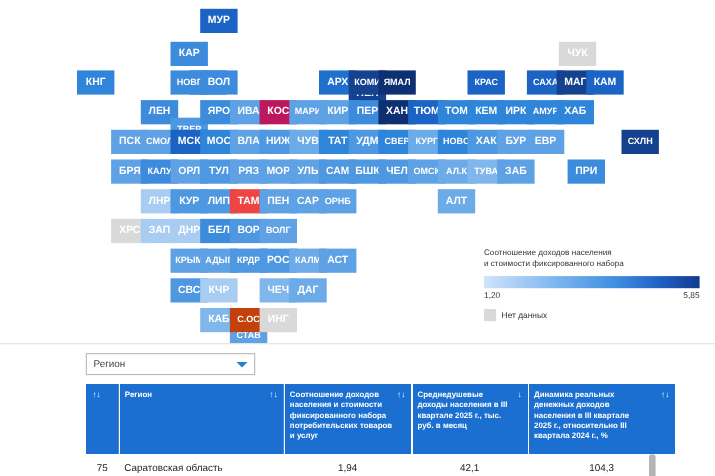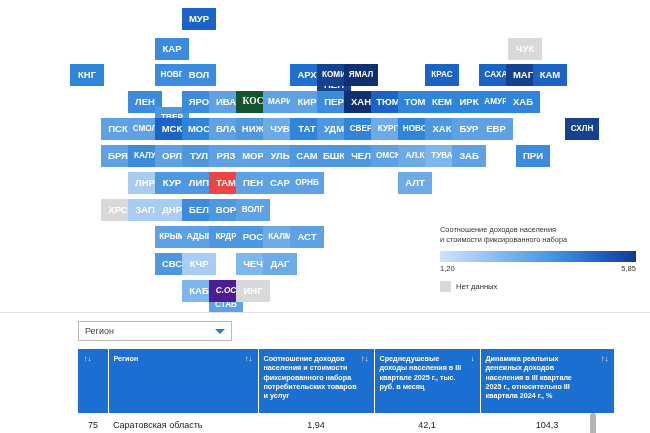--- a/index.html
+++ b/index.html
@@ -185,21 +185,21 @@
       <div class="tile small" style="left: 317px; top: 64px; background: rgb(21, 66, 143);">КОМИ</div>
       <div class="tile small" style="left: 344px; top: 64px; background: rgb(15, 47, 115);">ЯМАЛ</div>
       <div class="tile small" style="left: 425px; top: 64px; background: rgb(27, 99, 196);">КРАС</div>
       <div class="tile small" style="left: 479px; top: 64px; background: rgb(27, 99, 196);">САХА</div>
       <div class="tile" style="left: 506px; top: 64px; background: rgb(21, 66, 143);">МАГ</div>
       <div class="tile" style="left: 533px; top: 64px; background: rgb(27, 99, 196);">КАМ</div>
       <div class="tile" style="left: 128px; top: 91px; background: rgb(60, 139, 220);">ЛЕН</div>
       <div class="tile small" style="left: 155px; top: 107px; background: rgb(78, 151, 225);">ТВЕР</div>
       <div class="tile" style="left: 182px; top: 91px; background: rgb(60, 139, 220);">ЯРО</div>
       <div class="tile" style="left: 209px; top: 91px; background: rgb(94, 162, 229);">ИВА</div>
-      <div class="tile" style="left: 236px; top: 91px; background: #14532d; font-family: Liberation Serif, serif;">КОС</div>
+      <div class="tile" style="left: 236px; top: 91px; background: #be185d;">КОС</div>
       <div class="tile small" style="left: 263px; top: 91px; background: rgb(94, 162, 229);">МАРИ</div>
       <div class="tile" style="left: 290px; top: 91px; background: rgb(94, 162, 229);">КИР</div>
       <div class="tile" style="left: 317px; top: 91px; background: rgb(60, 139, 220);">ПЕР</div>
       <div class="tile" style="left: 344px; top: 91px; background: rgb(15, 47, 115);">ХАН</div>
       <div class="tile" style="left: 371px; top: 91px; background: rgb(27, 99, 196);">ТЮМ</div>
       <div class="tile" style="left: 398px; top: 91px; background: rgb(47, 133, 218);">ТОМ</div>
       <div class="tile" style="left: 425px; top: 91px; background: rgb(47, 133, 218);">КЕМ</div>
       <div class="tile" style="left: 452px; top: 91px; background: rgb(47, 133, 218);">ИРК</div>
       <div class="tile small" style="left: 479px; top: 91px; background: rgb(47, 133, 218);">АМУР</div>
       <div class="tile" style="left: 506px; top: 91px; background: rgb(47, 133, 218);">ХАБ</div>
@@ -253,21 +253,21 @@
       <div class="tile small" style="left: 209px; top: 226px; background: rgb(78, 151, 225);">КРДР</div>
       <div class="tile" style="left: 236px; top: 226px; background: rgb(78, 151, 225);">РОС</div>
       <div class="tile small" style="left: 263px; top: 226px; background: rgb(108, 171, 232);">КАЛМ</div>
       <div class="tile" style="left: 290px; top: 226px; background: rgb(94, 162, 229);">АСТ</div>
       <div class="tile" style="left: 155px; top: 253px; background: rgb(78, 151, 225);">СВС</div>
       <div class="tile" style="left: 182px; top: 253px; background: rgb(168, 204, 242); color: rgb(255, 255, 255);">КЧР</div>
       <div class="tile small" style="left: 209px; top: 253px; background: rgb(94, 162, 229); margin-top: 41px;">СТАВ</div>
       <div class="tile" style="left: 236px; top: 253px; background: rgb(127, 182, 235);">ЧЕЧ</div>
       <div class="tile" style="left: 263px; top: 253px; background: rgb(108, 171, 232);">ДАГ</div>
       <div class="tile" style="left: 182px; top: 280px; background: rgb(127, 182, 235);">КАБ</div>
-      <div class="tile small" style="left: 209px; top: 280px; background: #4c1d95; font-style: italic;">С.ОС</div>
+      <div class="tile small" style="left: 209px; top: 280px; background: #c2410c;">С.ОС</div>
       <div class="tile" style="left: 236px; top: 280px; background: rgb(217, 217, 217); color: rgb(255, 255, 255);">ИНГ</div>
     </div>
 
   <div id="legend">
     <div class="legend-title">
       <div>Соотношение доходов населения</div>
       <div>и стоимости фиксированного набора</div>
     </div>
     <div class="gradient-bar"></div>
     <div class="scale-row">

